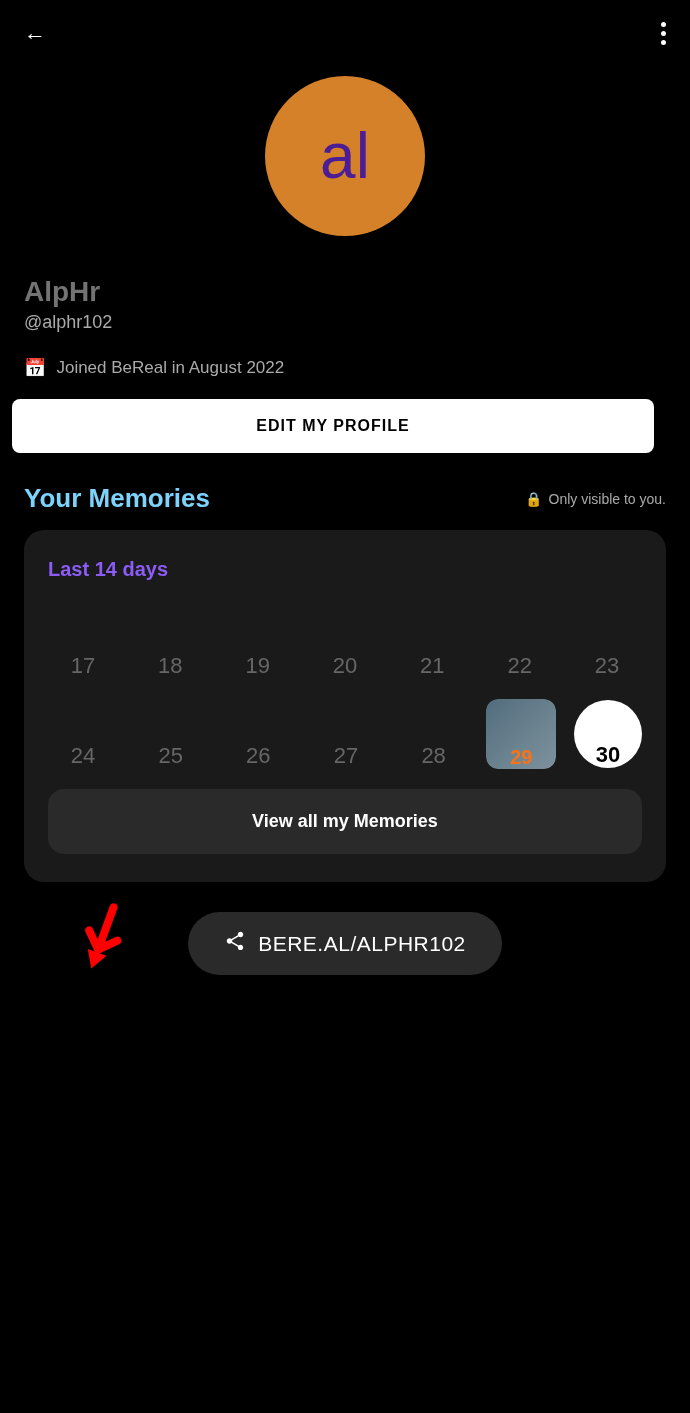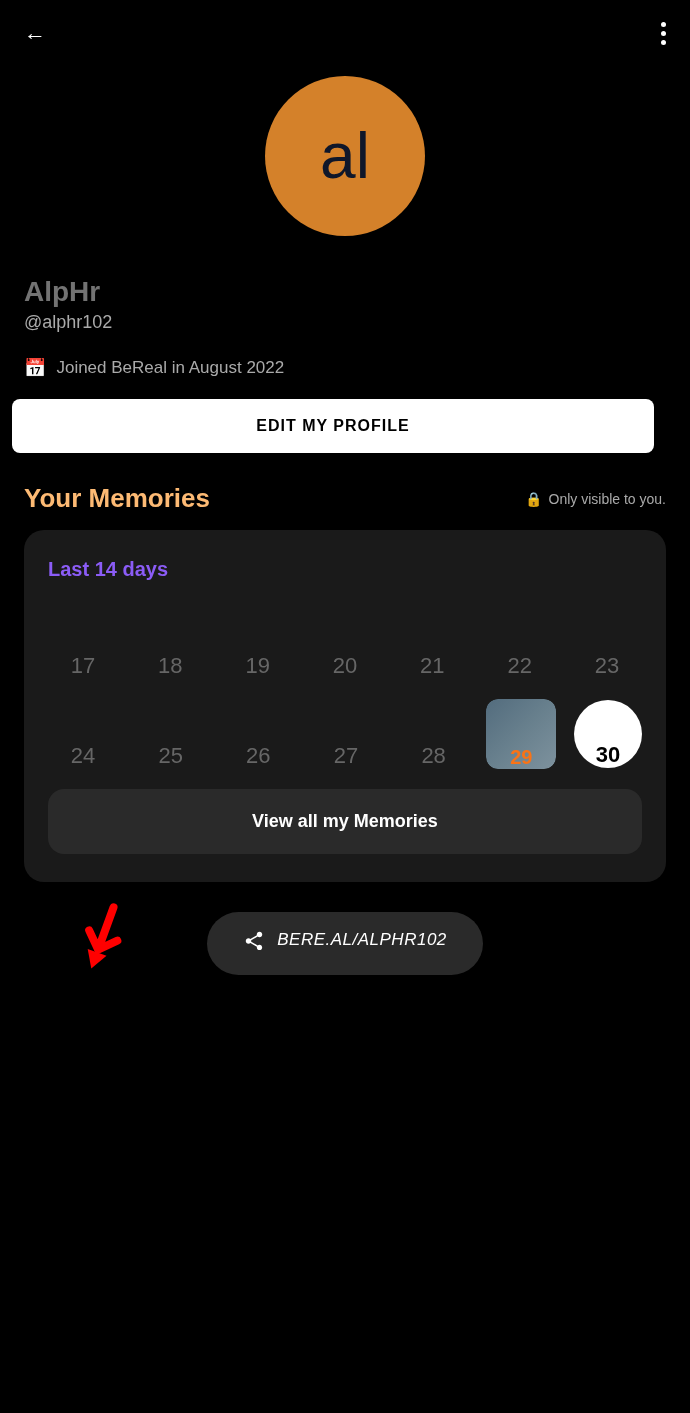--- a/index.html
+++ b/index.html
@@ -59,21 +59,21 @@
     .avatar {
       width: 160px;
       height: 160px;
       border-radius: 50%;
       background-color: #D4812A;
       display: flex;
       align-items: center;
       justify-content: center;
       font-size: 64px;
       font-weight: 400;
-      color: #0f172a;
+      color: #4c1d95;
       margin-bottom: 30px;
     }
 
     .user-info {
       padding: 0 24px;
       margin-bottom: 20px;
     }
 
     .username-display {
       font-size: 28px;
@@ -124,21 +124,21 @@
     .memories-header {
       display: flex;
       justify-content: space-between;
       align-items: center;
       margin-bottom: 16px;
     }
 
     .memories-title {
       font-size: 26px;
       font-weight: 700;
-      color: #fdba74;
+      color: #7dd3fc;
     }
 
     .visibility-badge {
       display: flex;
       align-items: center;
       gap: 6px;
       color: #aaaaaa;
       font-size: 14px;
     }
 
@@ -242,32 +242,31 @@
       position: absolute;
       left: 80px;
       top: -10px;
       font-size: 50px;
       color: #ff0000;
       transform: rotate(20deg);
     }
 
     .share-btn {
       display: flex;
-      align-items: flex-start;
+      align-items: center;
       gap: 12px;
       background-color: #2a2a2a;
       border: none;
       border-radius: 50px;
       padding: 18px 36px;
       color: #ffffff;
-      font-size: 17px;
+      font-size: 21px;
       font-weight: 500;
       cursor: pointer;
       letter-spacing: 0.5px;
-      font-style: italic;
     }
 
     .share-icon {
       font-size: 18px;
     }
 
     .bottom-spacer {
       height: 80px;
     }
   </style>

